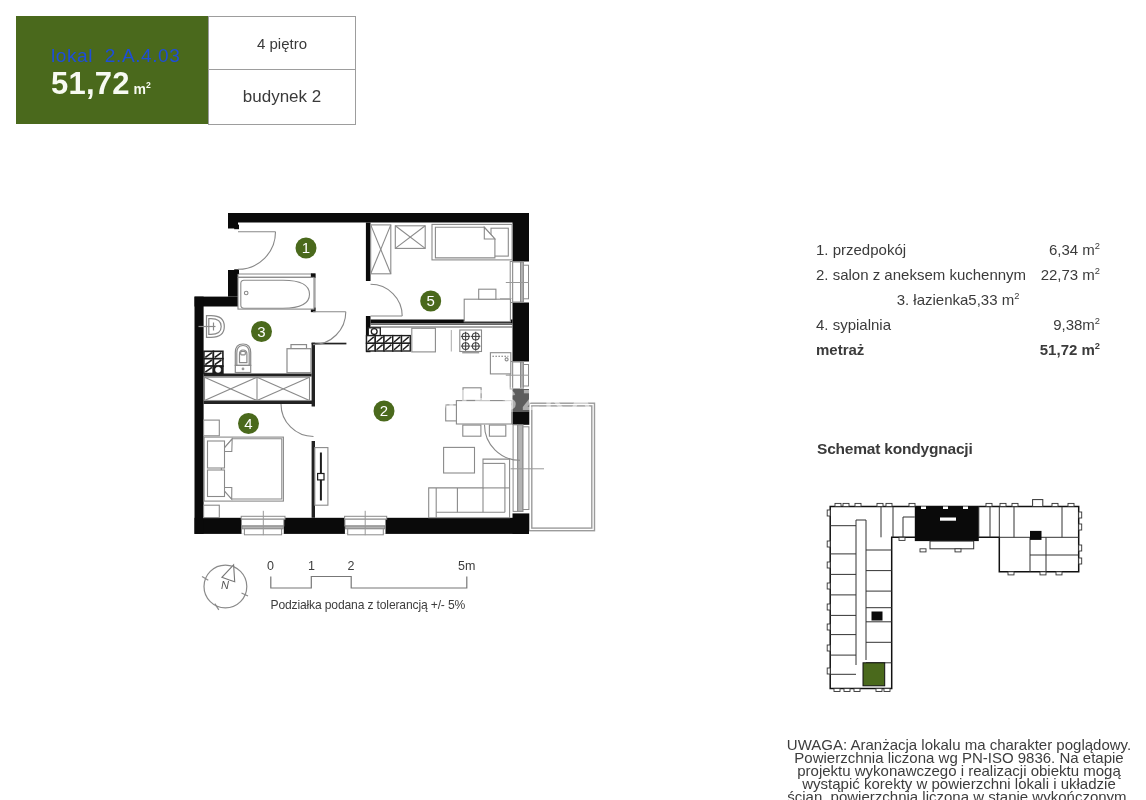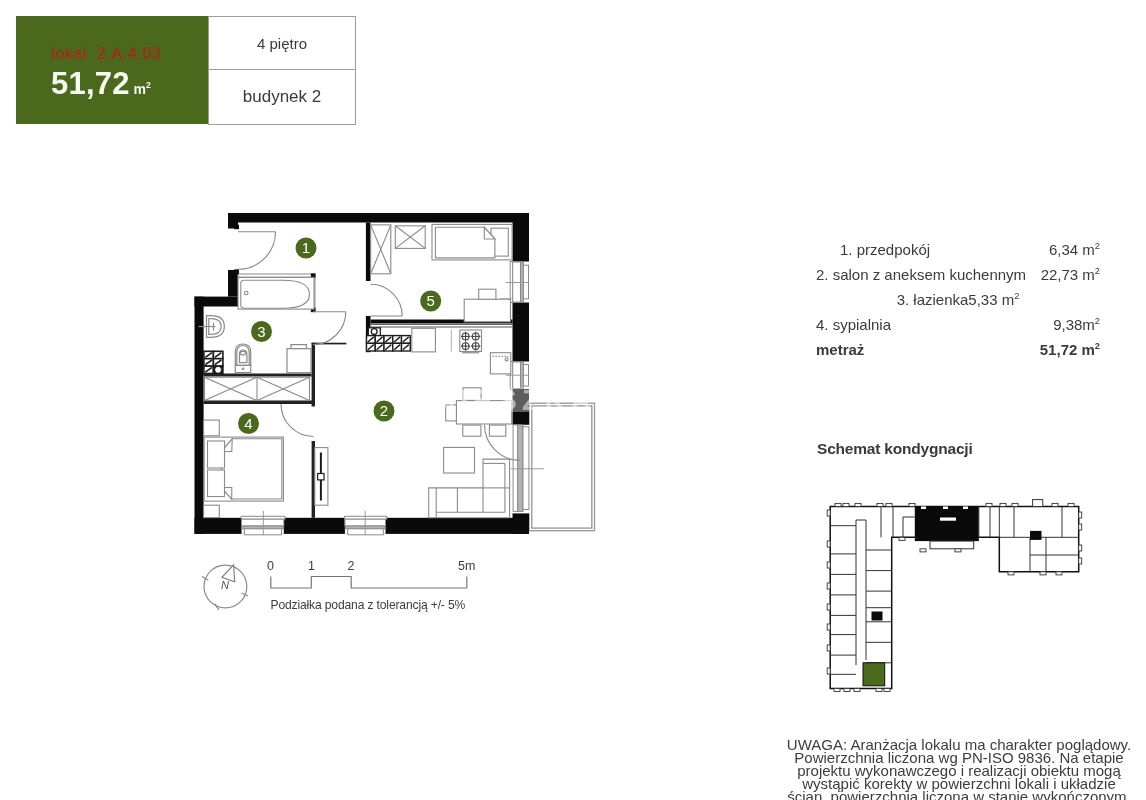--- a/index.html
+++ b/index.html
@@ -6,30 +6,30 @@
   body{width:1146px;height:800px;background:#fff;font-family:"Liberation Sans",sans-serif;position:relative;overflow:hidden;-webkit-font-smoothing:antialiased;}
   *{-webkit-font-smoothing:antialiased;}
   .abs{position:absolute;}
   sup{font-size:62%;vertical-align:super;line-height:0;}
 </style>
 </head>
 <body>
 
 <div class="abs" style="left:16px;top:16px;width:192px;height:108px;background:#4a691c;"></div>
 
-<div class="abs" style="left:51px;top:45px;font-size:16px;color:#b91c1c;letter-spacing:.6px;">lokal&nbsp; 2.A.4.03</div>
+<div class="abs" style="left:51px;top:45px;font-size:19px;color:#1d4ed8;letter-spacing:.6px;">lokal&nbsp; 2.A.4.03</div>
 
 <div class="abs" style="left:51px;top:66px;color:#f7faf2;"><span style="font-size:31px;font-weight:bold;letter-spacing:.2px;">51,72</span><span style="font-size:14px;font-weight:bold;margin-top:28px;">&nbsp;m<sup>2</sup></span></div>
 
 <div class="abs" style="left:208px;top:16px;width:146px;height:52px;border:1px solid #9d9d9d;background:#fff;display:flex;align-items:center;justify-content:center;font-size:15px;color:#3a3a3a;">4 piętro</div>
 
 <div class="abs" style="left:208px;top:69px;width:146px;height:54px;border:1px solid #9d9d9d;background:#fff;display:flex;align-items:center;justify-content:center;font-size:17px;color:#3a3a3a;">budynek 2</div>
 
 <div class="abs" style="left:816px;top:237px;width:284px;font-size:15px;color:#3b3b3b;">
-  <div style="display:flex;justify-content:space-between;height:25px;align-items:center;margin-left:24px;">
+  <div style="display:flex;justify-content:space-between;height:25px;align-items:center;">
       <span>1. przedpokój</span>
       <span>6,34 m<sup>2</sup></span>
     </div>
   <div style="display:flex;justify-content:space-between;height:25px;align-items:center;">
       <span>2. salon z aneksem kuchennym</span>
       <span>22,73 m<sup>2</sup></span>
     </div>
   <div style="display:flex;justify-content:center;height:25px;align-items:center;">
       <span>3. łazienka</span>
       <span>5,33 m<sup>2</sup></span>

